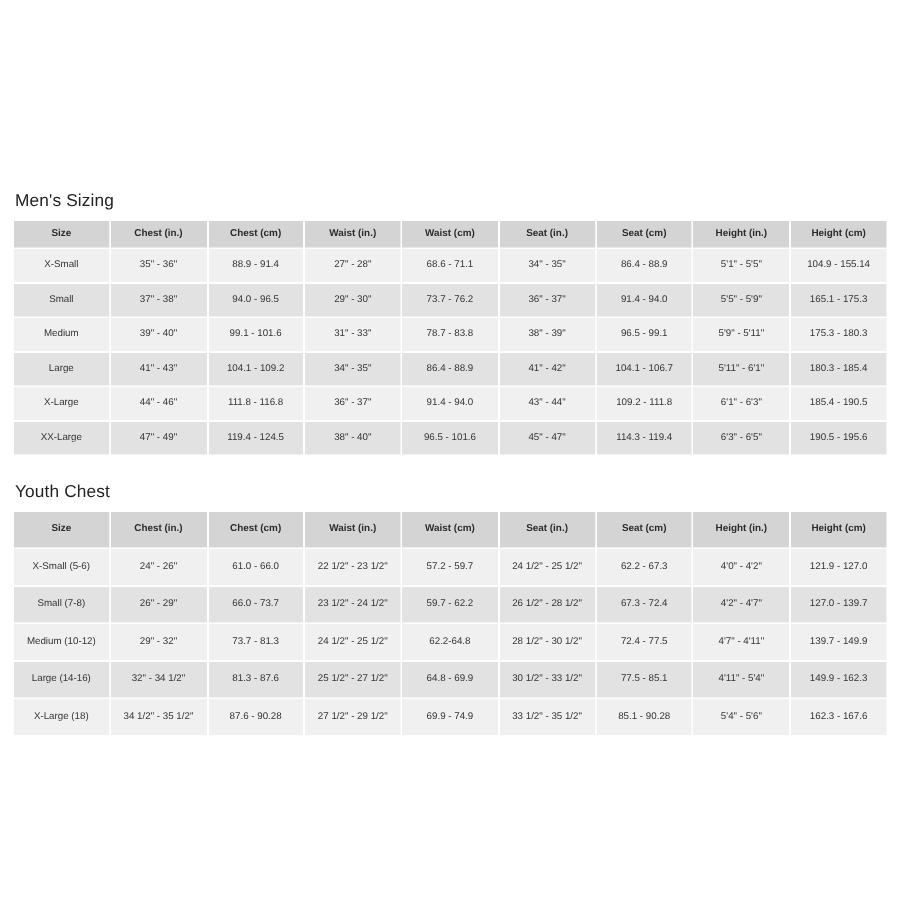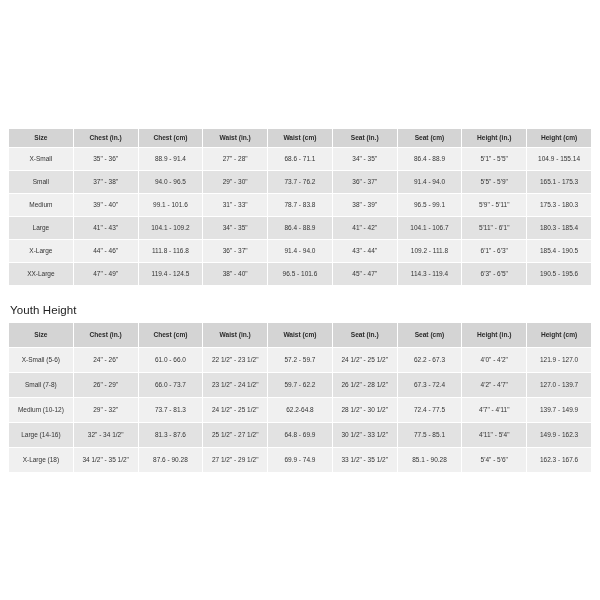--- a/index.html
+++ b/index.html
@@ -71,20 +71,21 @@
     height: 24px;
   }
 </style>
 </head>
 <body>
 
 <div class="page">
   <div class="content">
 
     <div class="mens-block">
+      <h2 class="section-title">Men's Sizing</h2>
       <table class="sizing">
         <thead>
           <tr>
             <th>Size</th>
             <th>Chest (in.)</th>
             <th>Chest (cm)</th>
             <th>Waist (in.)</th>
             <th>Waist (cm)</th>
             <th>Seat (in.)</th>
             <th>Seat (cm)</th>
@@ -157,21 +158,21 @@
             <td>45" - 47"</td>
             <td>114.3 - 119.4</td>
             <td>6'3" - 6'5"</td>
             <td>190.5 - 195.6</td>
           </tr>
         </tbody>
       </table>
     </div>
 
     <div class="youth-block">
-      <h2 class="section-title">Youth Height</h2>
+      <h2 class="section-title">Youth Chest</h2>
       <table class="sizing">
         <thead>
           <tr>
             <th>Size</th>
             <th>Chest (in.)</th>
             <th>Chest (cm)</th>
             <th>Waist (in.)</th>
             <th>Waist (cm)</th>
             <th>Seat (in.)</th>
             <th>Seat (cm)</th>

